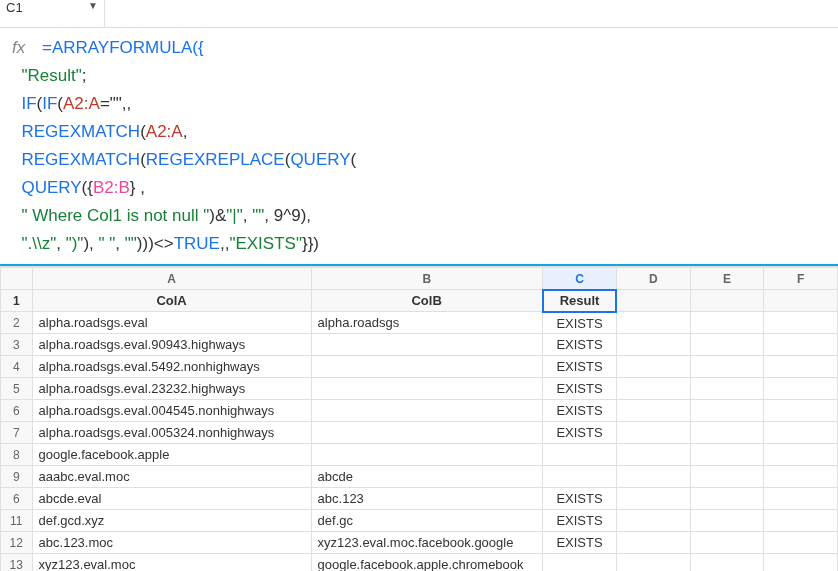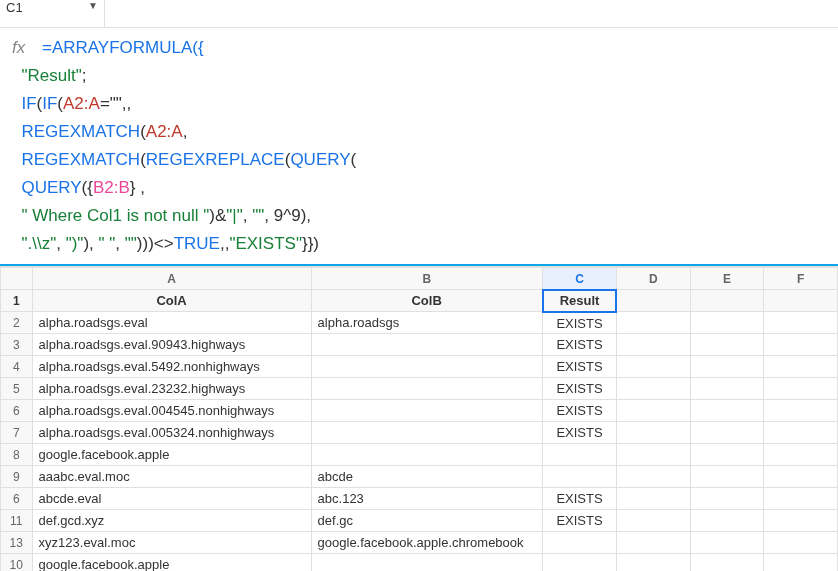--- a/index.html
+++ b/index.html
@@ -259,20 +259,29 @@
         <tr>
           <td class="row-num">11</td>
           <td>def.gcd.xyz</td>
           <td>def.gc</td>
           <td class="exists-cell">EXISTS</td>
           <td></td>
           <td></td>
           <td></td>
         </tr>
         <tr>
+          <td class="row-num">12</td>
+          <td>abc.123.moc</td>
+          <td>xyz123.eval.moc.facebook.google</td>
+          <td class="exists-cell">EXISTS</td>
+          <td></td>
+          <td></td>
+          <td></td>
+        </tr>
+        <tr>
           <td class="row-num">13</td>
           <td>xyz123.eval.moc</td>
           <td>google.facebook.apple.chromebook</td>
           <td class="exists-cell"></td>
           <td></td>
           <td></td>
           <td></td>
         </tr>
         <tr>
           <td class="row-num">10</td>

